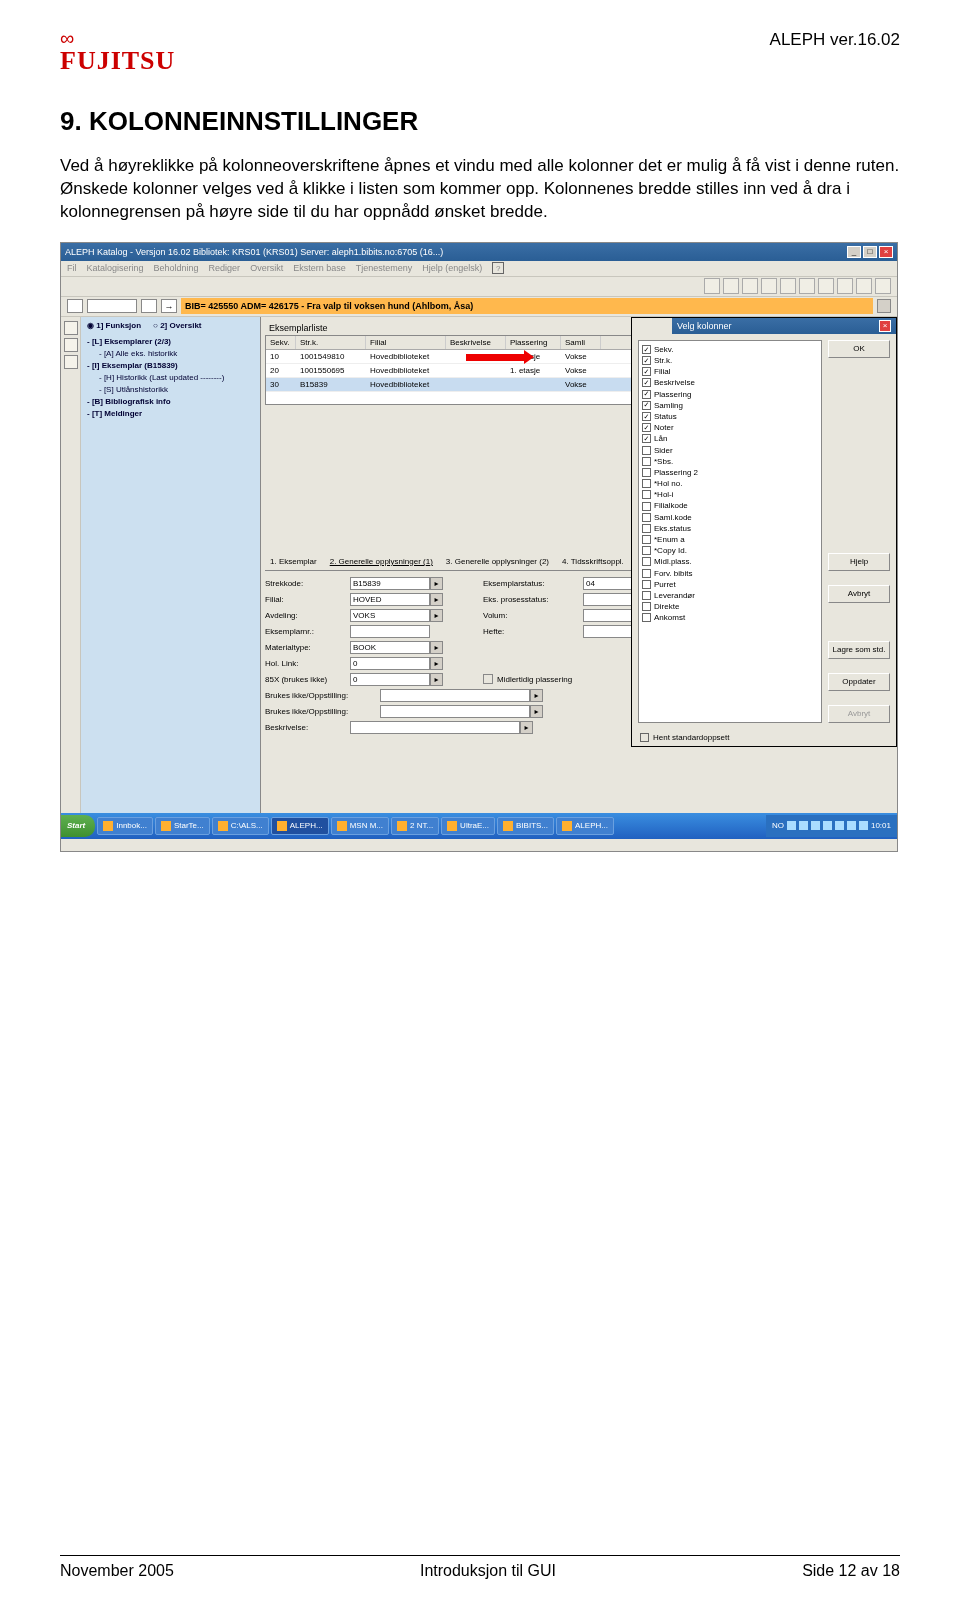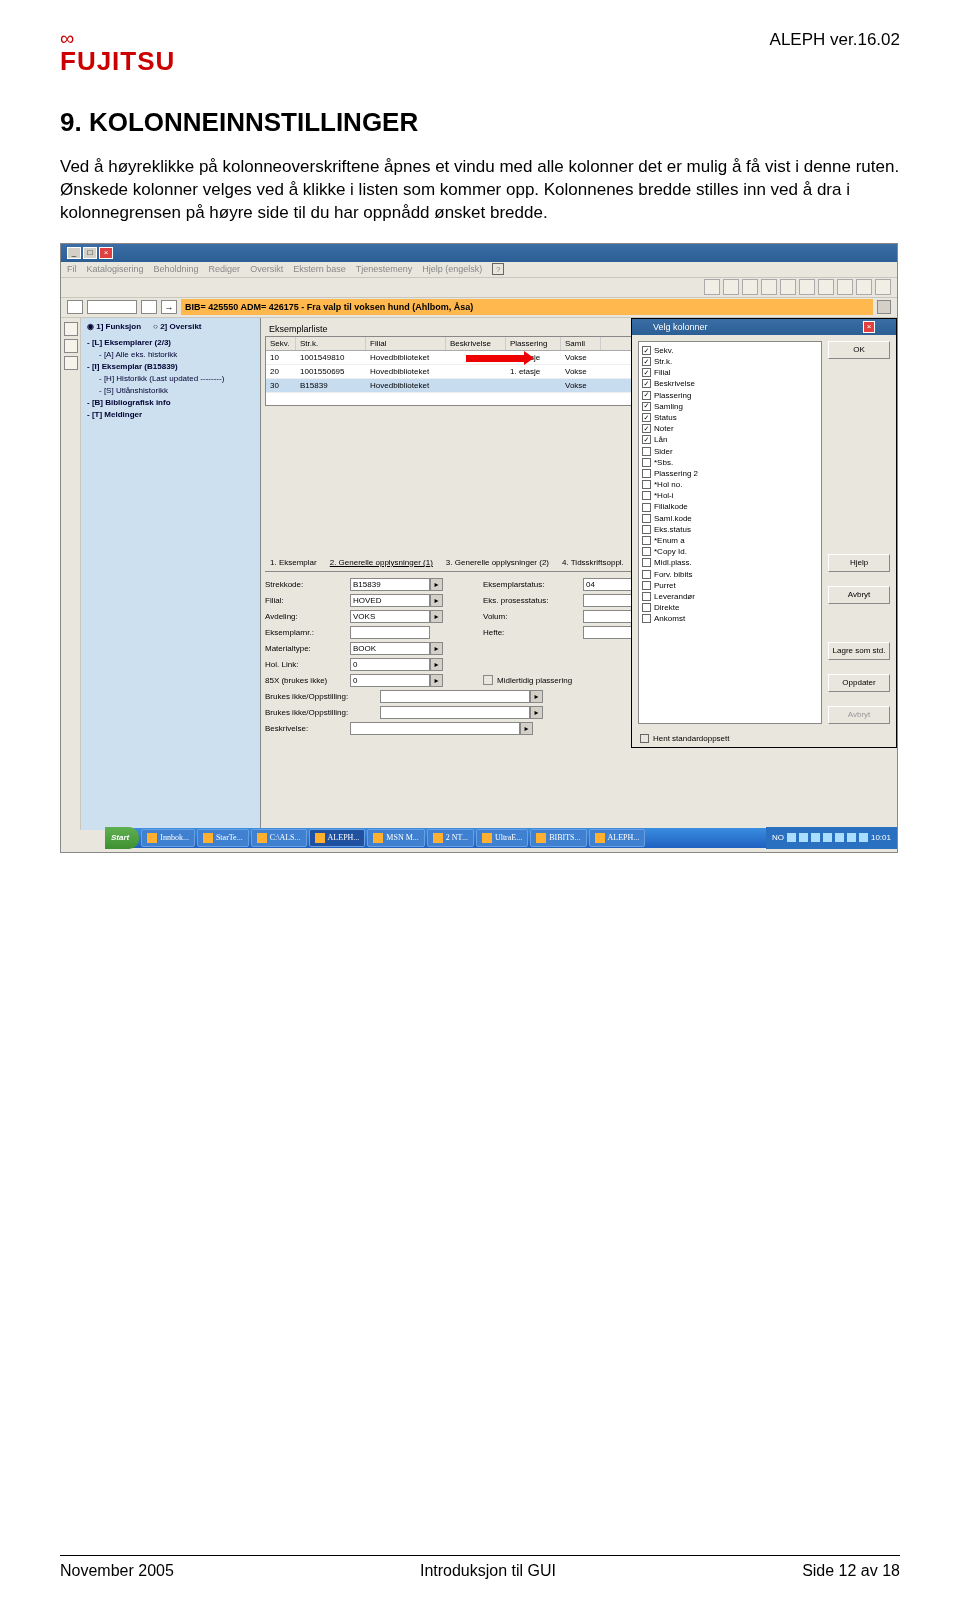--- a/index.html
+++ b/index.html
@@ -28,21 +28,21 @@
   .logo-symbol {
     font-size: 20px;
     letter-spacing: -2px;
     line-height: 0.8;
     font-family: sans-serif;
   }
   .logo-text {
     font-size: 26px;
     font-weight: bold;
     letter-spacing: 1px;
-    font-family: Liberation Sans, sans-serif;
+    font-family: Liberation Serif, serif;
   }
   .header-right {
     font-size: 17px;
     color: #000;
   }
   h2.section-title {
     font-size: 26px;
     font-weight: bold;
     margin-bottom: 18px;
   }
@@ -238,22 +238,23 @@
     border: 1px solid #000;
     display: flex;
     flex-direction: column;
   }
   .dialog-title {
     height: 16px;
     background: linear-gradient(#3a6ea5, #2a5e95);
     color: #fff;
     display: flex;
     align-items: center;
-    padding: 0 21px;
+    padding: 0 5px;
     font-size: 9px;
+    margin-left: 40px;
   }
   .dialog-title .dt-close {
     width: 12px; height: 12px;
     background: #e04040;
     border: 1px solid #fff;
     color: #fff;
     display: flex; align-items: center; justify-content: center;
     font-size: 8px;
   }
   .dialog-body {
@@ -346,28 +347,27 @@
     display: flex; align-items: center; justify-content: center;
   }
   .form-row .fgap { width: 40px; }
   .form-row .flabel2 { width: 100px; }
   .form-row .fcheck {
     width: 10px; height: 10px; border: 1px solid #888;
     margin-right: 4px;
   }
   .ss-taskbar {
     position: absolute;
-    bottom: 4px; left: 0; right: 0;
-    height: 20px;
+    bottom: 12px; left: 0; right: 0;
+    height: 26px;
     background: linear-gradient(#3a8ee0, #2060c0);
     display: flex;
     align-items: center;
     font-size: 8px;
     color: #fff;
-    margin-left: 44px;
   }
   .start-btn {
     height: 22px;
     padding: 0 10px 0 6px;
     background: linear-gradient(#5fb050, #3f9030);
     display: flex; align-items: center;
     border-radius: 0 10px 10px 0;
     font-style: italic;
     font-weight: bold;
   }
@@ -376,21 +376,20 @@
     padding: 0 5px;
     margin-left: 2px;
     background: #4080d0;
     border: 1px solid #6aa0e0;
     border-radius: 2px;
     display: flex; align-items: center;
     gap: 3px;
     max-width: 65px;
     overflow: hidden;
     white-space: nowrap;
-    font-family: Liberation Serif, serif;
   }
   .task-item.active { background: #2050a0; }
   .task-icon {
     width: 10px; height: 10px;
     background: #ffb030;
   }
   .tray {
     margin-left: auto;
     height: 22px;
     background: #2a70c0;
@@ -423,20 +422,21 @@
       <span class="logo-text">FUJITSU</span>
     </div>
     <div class="header-right">ALEPH ver.16.02</div>
   </div>
 
   <h2 class="section-title">9. KOLONNEINNSTILLINGER</h2>
   <p class="body-text">Ved å høyreklikke på kolonneoverskriftene åpnes et vindu med alle kolonner det er mulig å få vist i denne ruten. Ønskede kolonner velges ved å klikke i listen som kommer opp. Kolonnenes bredde stilles inn ved å dra i kolonnegrensen på høyre side til du har oppnådd ønsket bredde.</p>
 
   <div class="screenshot">
     <div class="ss-titlebar">
+      <span class="title-text">ALEPH Katalog - Versjon 16.02      Bibliotek: KRS01 (KRS01)      Server: aleph1.bibits.no:6705 (16...)</span>
       <span class="win-btn">_</span>
       <span class="win-btn">□</span>
       <span class="win-btn" style="background:#e04040;color:#fff">×</span>
     </div>
     <div class="ss-menubar">
       <span>Fil</span>
       <span>Katalogisering</span>
       <span>Beholdning</span>
       <span>Rediger</span>
       <span>Oversikt</span>

